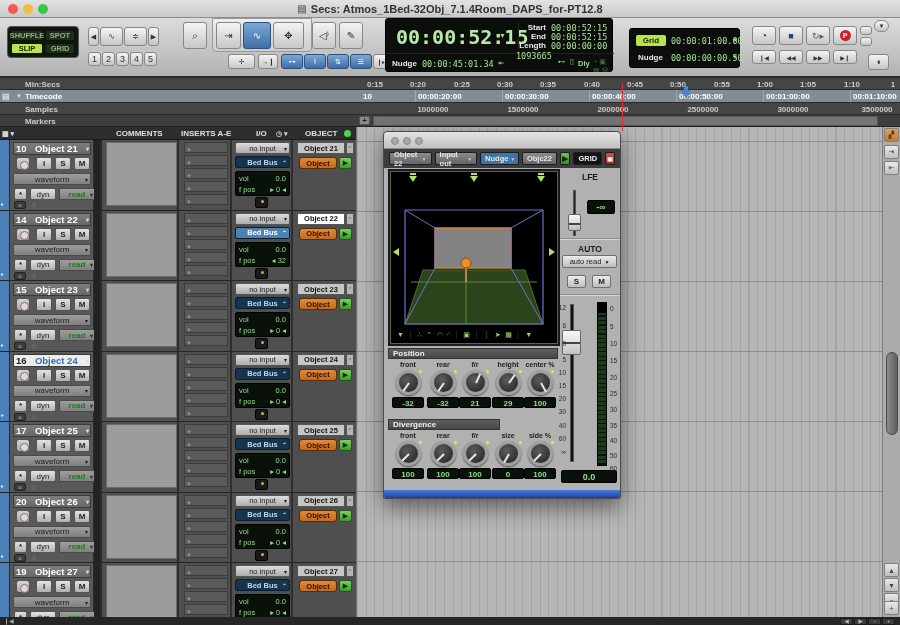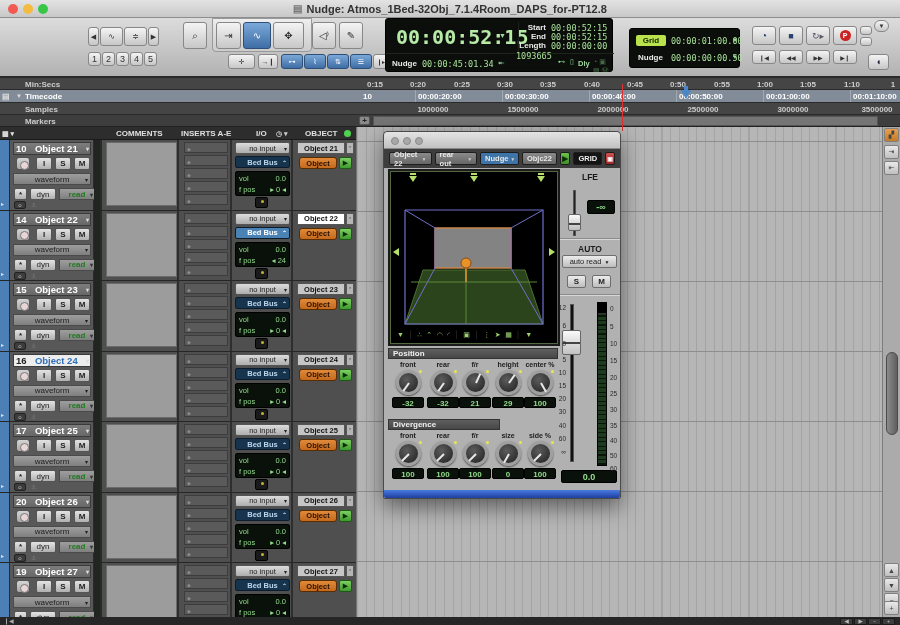--- a/index.html
+++ b/index.html
@@ -123,25 +123,31 @@
 <body>
 
 <div id="stage">
 
   <div class="abs" id="titlebar">
     <span class="tl" style="left:8px;background:#f15b51;"></span>
     <span class="tl" style="left:23px;background:#f3bb40;"></span>
     <span class="tl" style="left:38px;background:#37c648;"></span>
     <span id="title-text">
         <span class="doc">▤</span>
-        <span>Nudge: Atmos_1Bed-32Obj_7.1.4Room_DAPS_for-PT12.8</span>
+        <span>Secs: Atmos_1Bed-32Obj_7.1.4Room_DAPS_for-PT12.8</span>
       </span>
   </div>
 
   <div class="abs" id="toolbar">
+    <div class="abs modebox" style="left:7px;top:8px;">
+      <span class="mode">SHUFFLE</span>
+      <span class="mode">SPOT</span>
+      <span class="mode on">SLIP</span>
+      <span class="mode">GRID</span>
+    </div>
     <div class="abs btn tbtn" style="left:88px;top:9px;width:11px;height:19px;">
         <span class="ticon" style="font-size:7px;">◀</span>
       </div>
     <div class="abs btn tbtn" style="left:100px;top:9px;width:23px;height:19px;">
         <span class="ticon" style="font-size:8px;">∿</span>
       </div>
     <div class="abs btn tbtn" style="left:124px;top:9px;width:23px;height:19px;">
         <span class="ticon" style="font-size:8px;">≑</span>
       </div>
     <div class="abs btn tbtn" style="left:148px;top:9px;width:11px;height:19px;">
@@ -429,21 +435,21 @@
             <span>Bed Bus</span>
             <span class="tdd">⌃</span>
           </div>
         <div class="iolcd">
           <div class="ln">
               <span>vol</span>
               <span>0.0</span>
             </div>
           <div class="ln">
               <span>f pos</span>
-              <span>◂ 24</span>
+              <span>◂ 32</span>
             </div>
         </div>
         <div class="pang"></div>
       </div>
       <div class="tcell obj">
         <div class="objname">
             <span>Object 22</span>
           </div>
         <div class="objup">⌃</div>
         <div class="objchip">Object</div>
@@ -840,21 +846,21 @@
       <span class="pdot" style="left:7px;"></span>
       <span class="pdot" style="left:19px;"></span>
       <span class="pdot" style="left:31px;"></span>
     </div>
     <div id="plugbar">
       <span class="chip" style="width:56px;">
           <span>Object 22</span>
           <span class="tdd">▼</span>
         </span>
       <span class="chip" style="width:56px;">
-          <span>rear out</span>
+          <span>input out</span>
           <span class="tdd">▼</span>
         </span>
       <span class="chip bluec">
           <span>Nudge</span>
           <span class="tdd">▾</span>
         </span>
       <span class="chip">Objc22</span>
       <span class="chip greenc">▶</span>
       <span class="chip safec">GRID</span>
       <span class="chip redc">▣</span>

